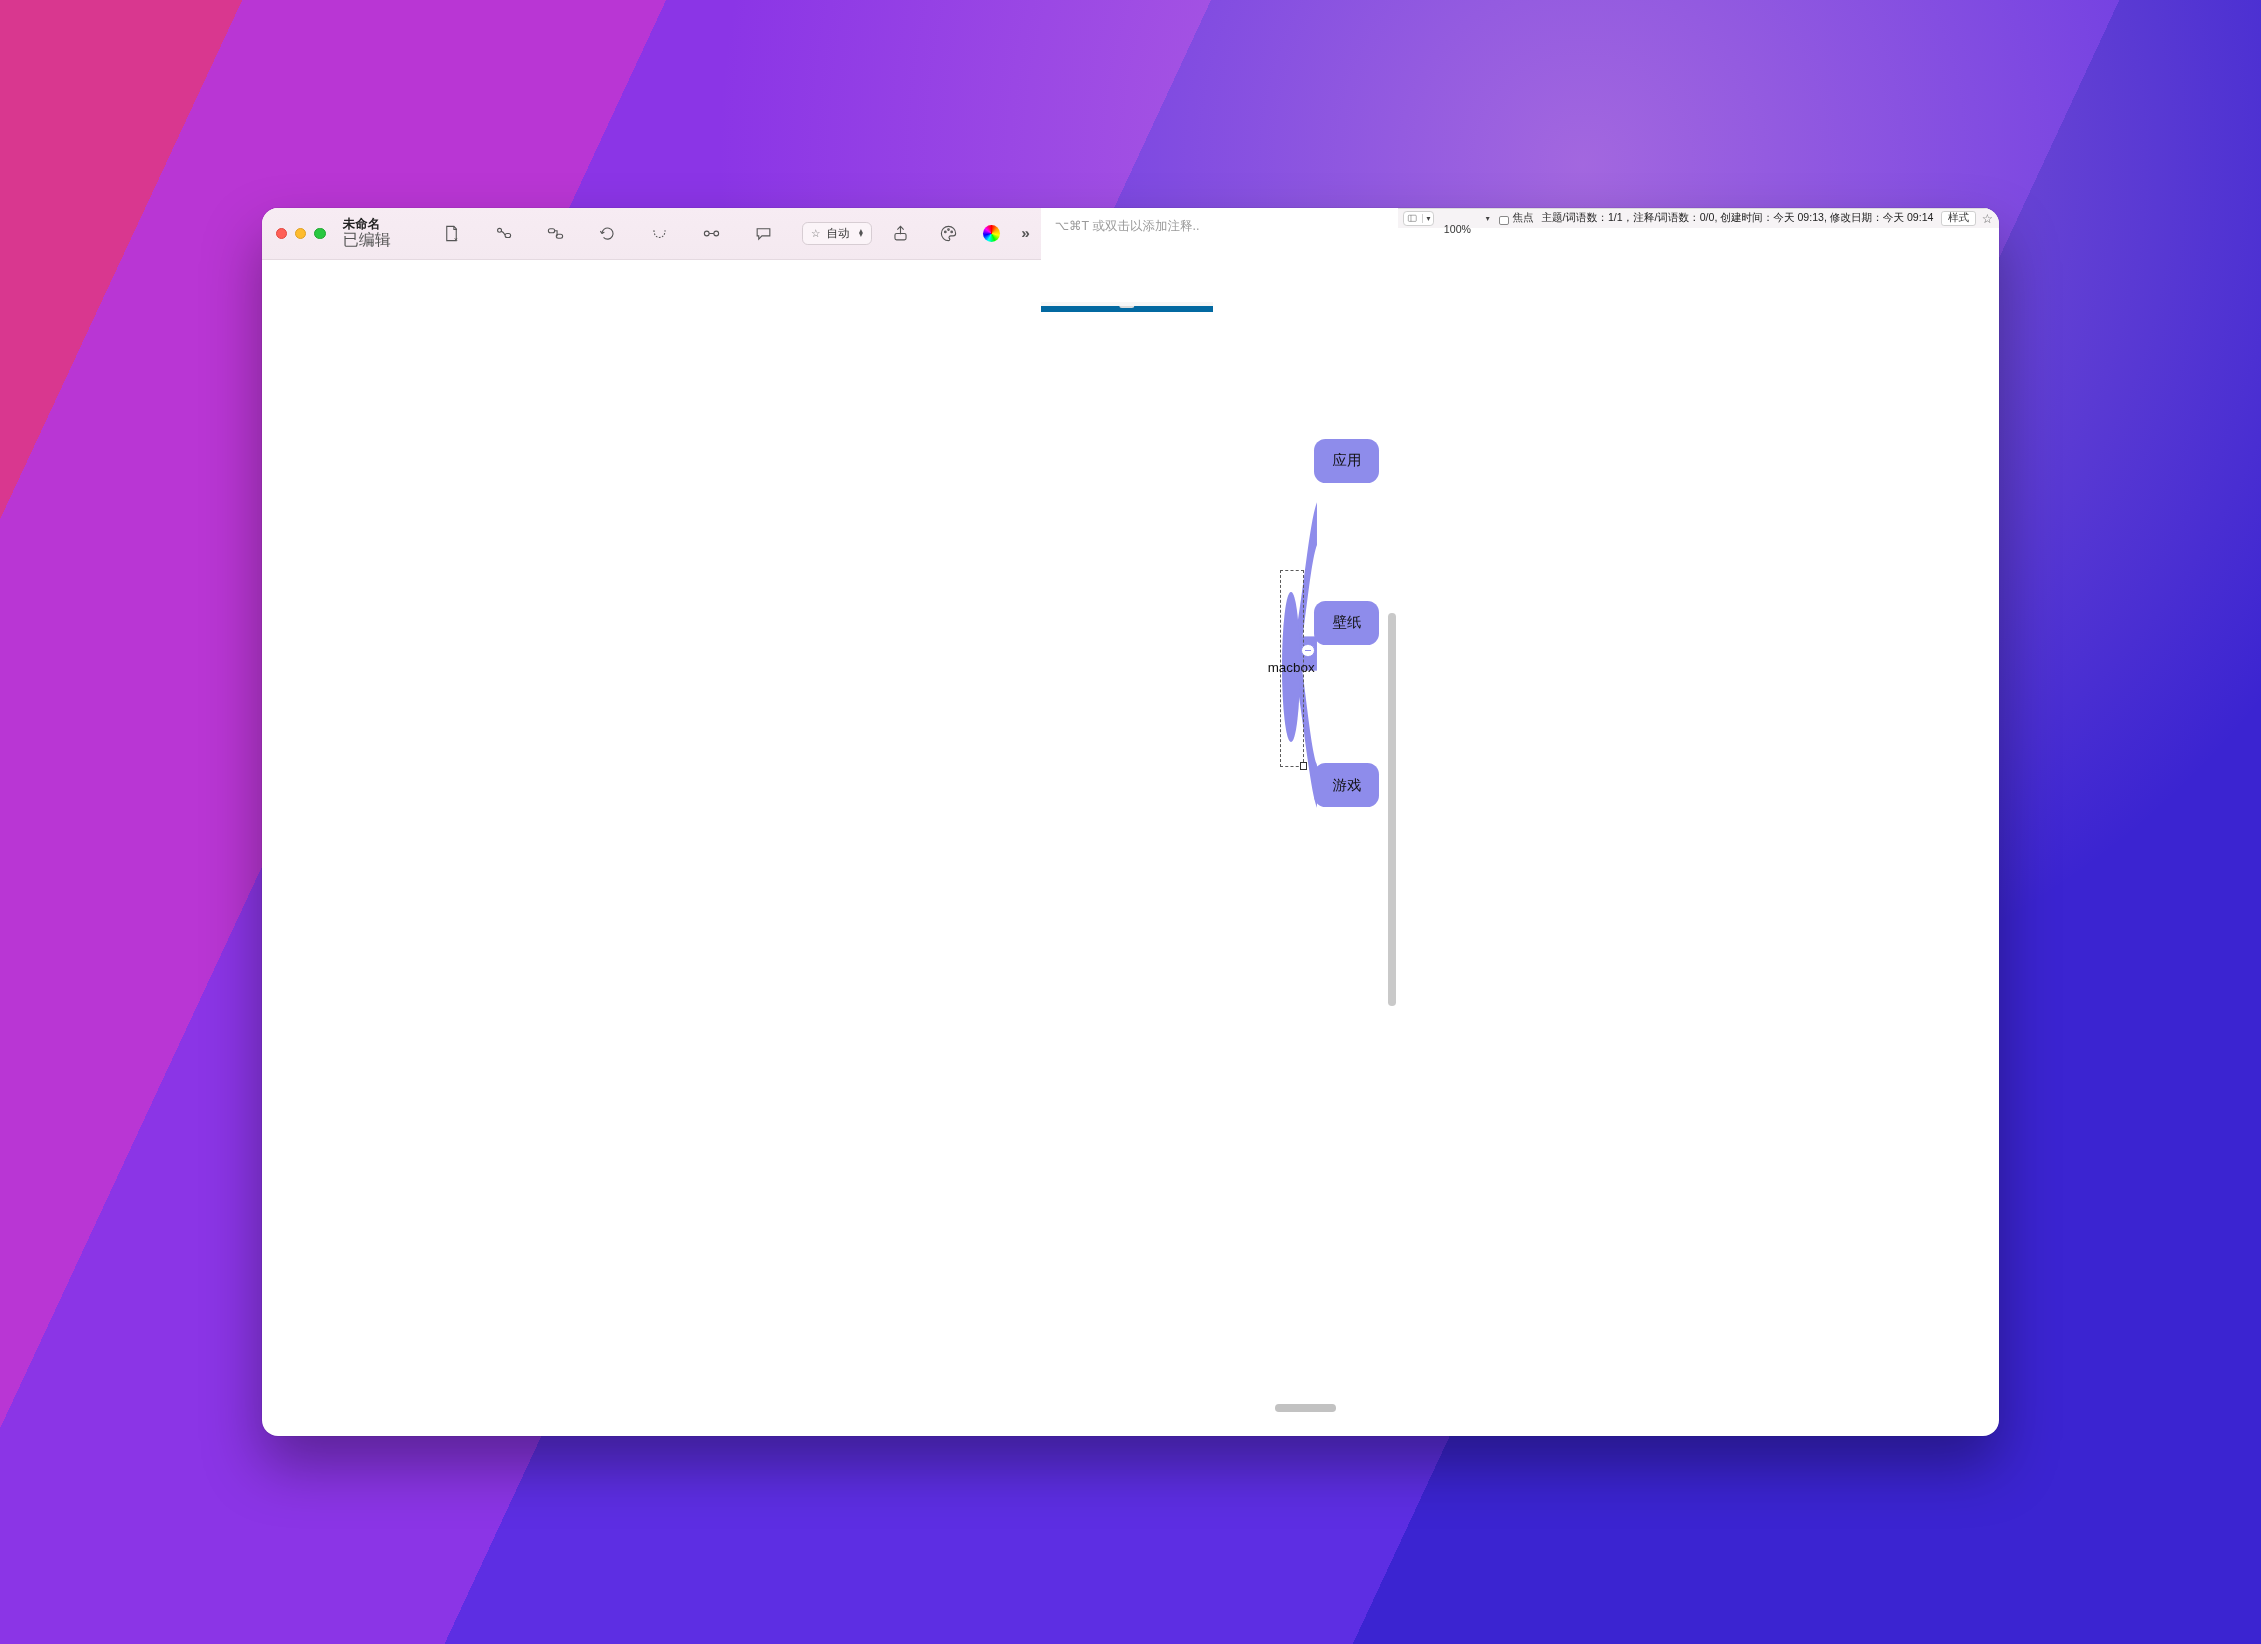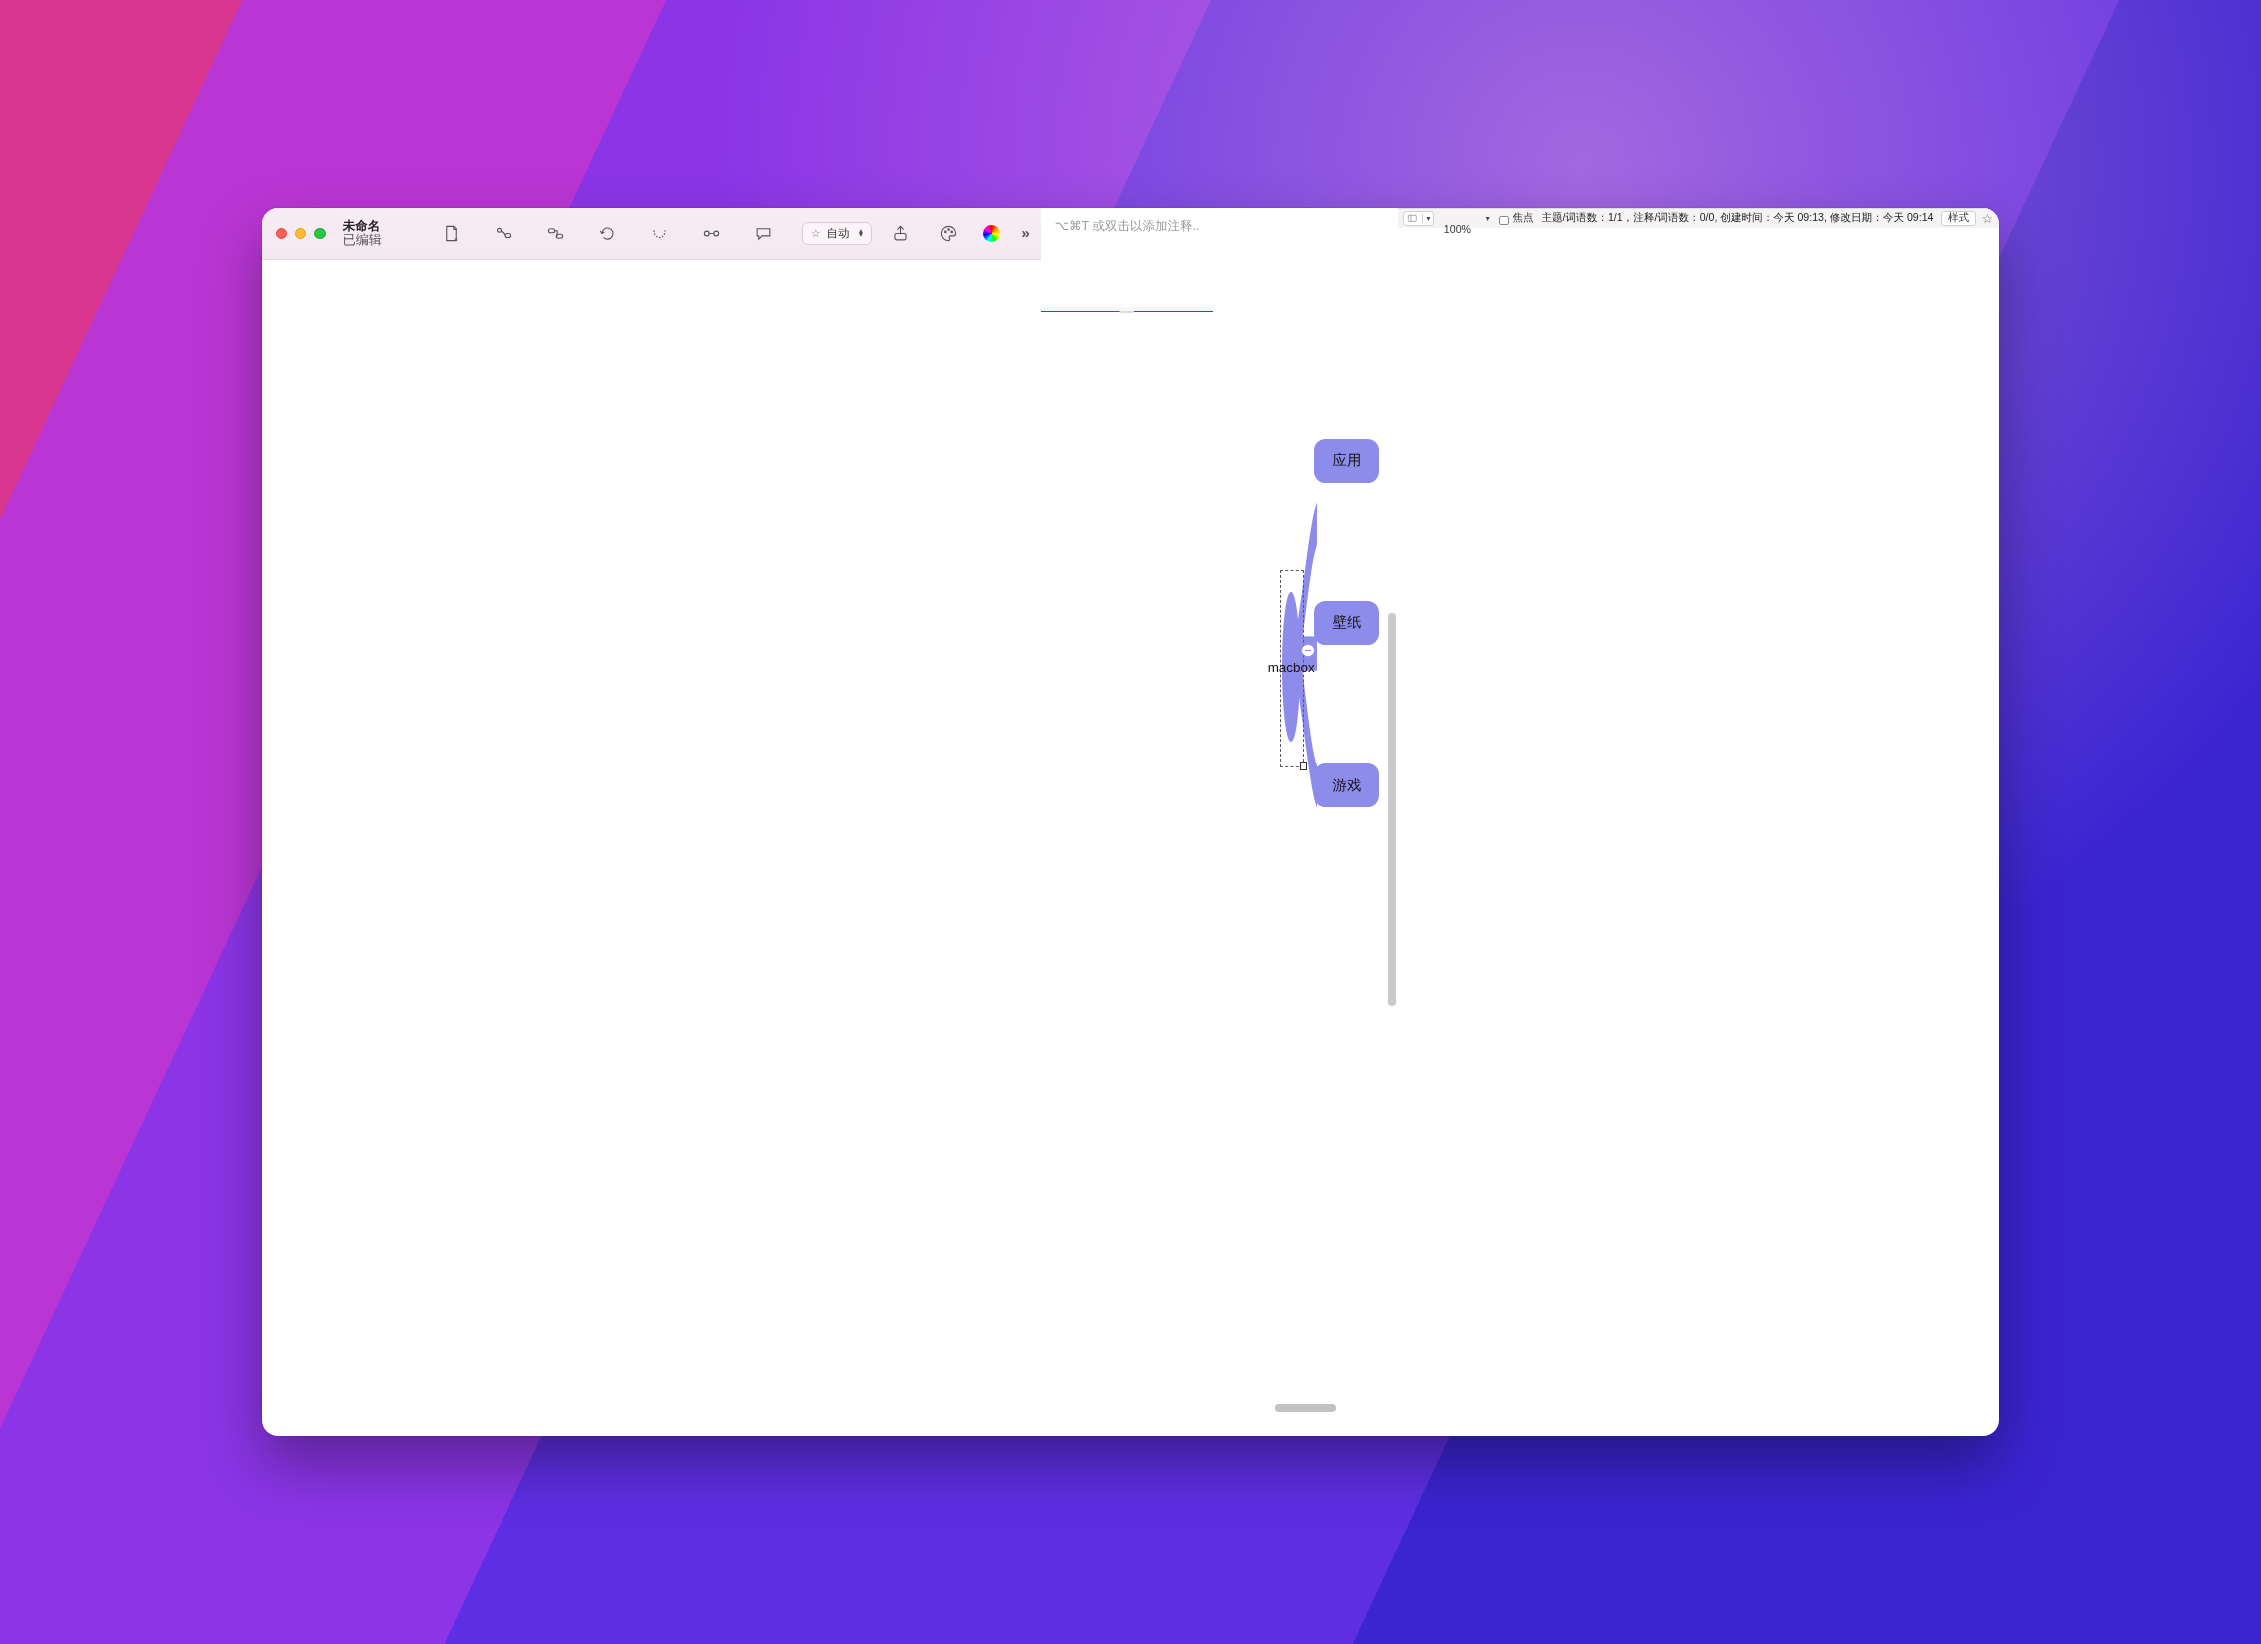--- a/index.html
+++ b/index.html
@@ -55,21 +55,21 @@
     gap: 9.6px;
   }
   .traffic-lights { display: flex; gap: 7.7px; margin-right: 7.7px; }
   .tlight { width: 11.5px; height: 11.5px; border-radius: 50%; }
   .tl-close { background: #ff5f57; border: 0.5px solid #e24640; }
   .tl-min   { background: #febc2e; border: 0.5px solid #dfa023; }
   .tl-max   { background: #28c840; border: 0.5px solid #1fa62f; }
 
   .title-block { display: flex; flex-direction: column; line-height: 1.15; min-width: 86px; }
   .title-main { font-size: 12.5px; font-weight: 600; color: #222; }
-  .title-sub  { font-size: 13px; color: #555; }
+  .title-sub  { font-size: 16px; color: #555; }
 
   .toolbar { flex: 1; display: flex; align-items: center; justify-content: center; gap: 25px; }
   .tbtn {
     width: 27px; height: 25px;
     display: flex; align-items: center; justify-content: center;
     color: #4a4a4a;
     border-radius: 4.8px;
   }
   .tbtn svg { width: 19px; height: 19px; stroke: #555; fill: none; stroke-width: 1.4; }
 
@@ -84,21 +84,21 @@
   .right-tools { display: flex; align-items: center; gap: 21px; margin-left: 5.8px; }
   .color-dot {
     width: 17.3px; height: 17.3px; border-radius: 50%;
     background: conic-gradient(red, orange, yellow, lime, cyan, blue, magenta, red);
   }
   .more-chevrons { font-weight: 700; color: #555; letter-spacing: -1.9px; font-size: 15.4px; }
 
   
   .notes {
     height: 104px;
-    border-bottom: 2px solid #0369a1;
+    border-bottom: 7px solid #0369a1;
     padding: 9.6px 13.4px;
     color: #9a9a9a;
     font-size: 12.5px;
     background: #fff;
     position: relative;
   }
   .notes::after{
     content:"";
     position:absolute; left:0; right:0; bottom:-1px; height:3.8px;
     background:#f7f7f7;

